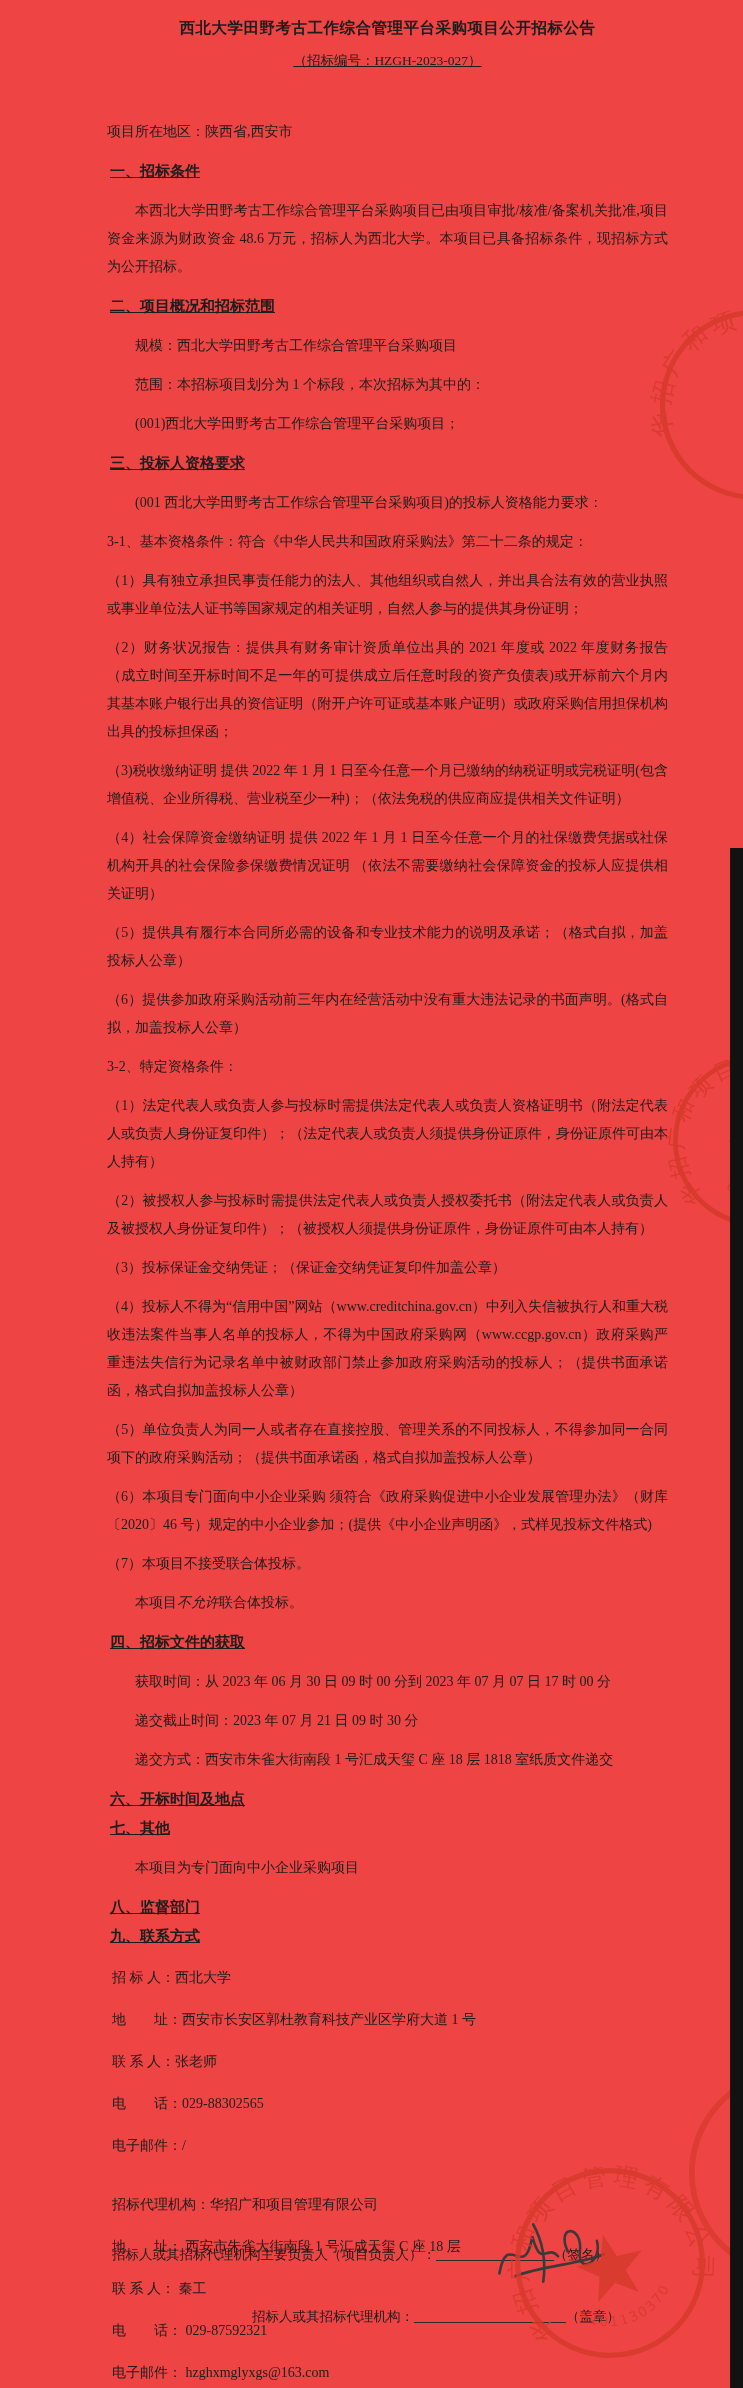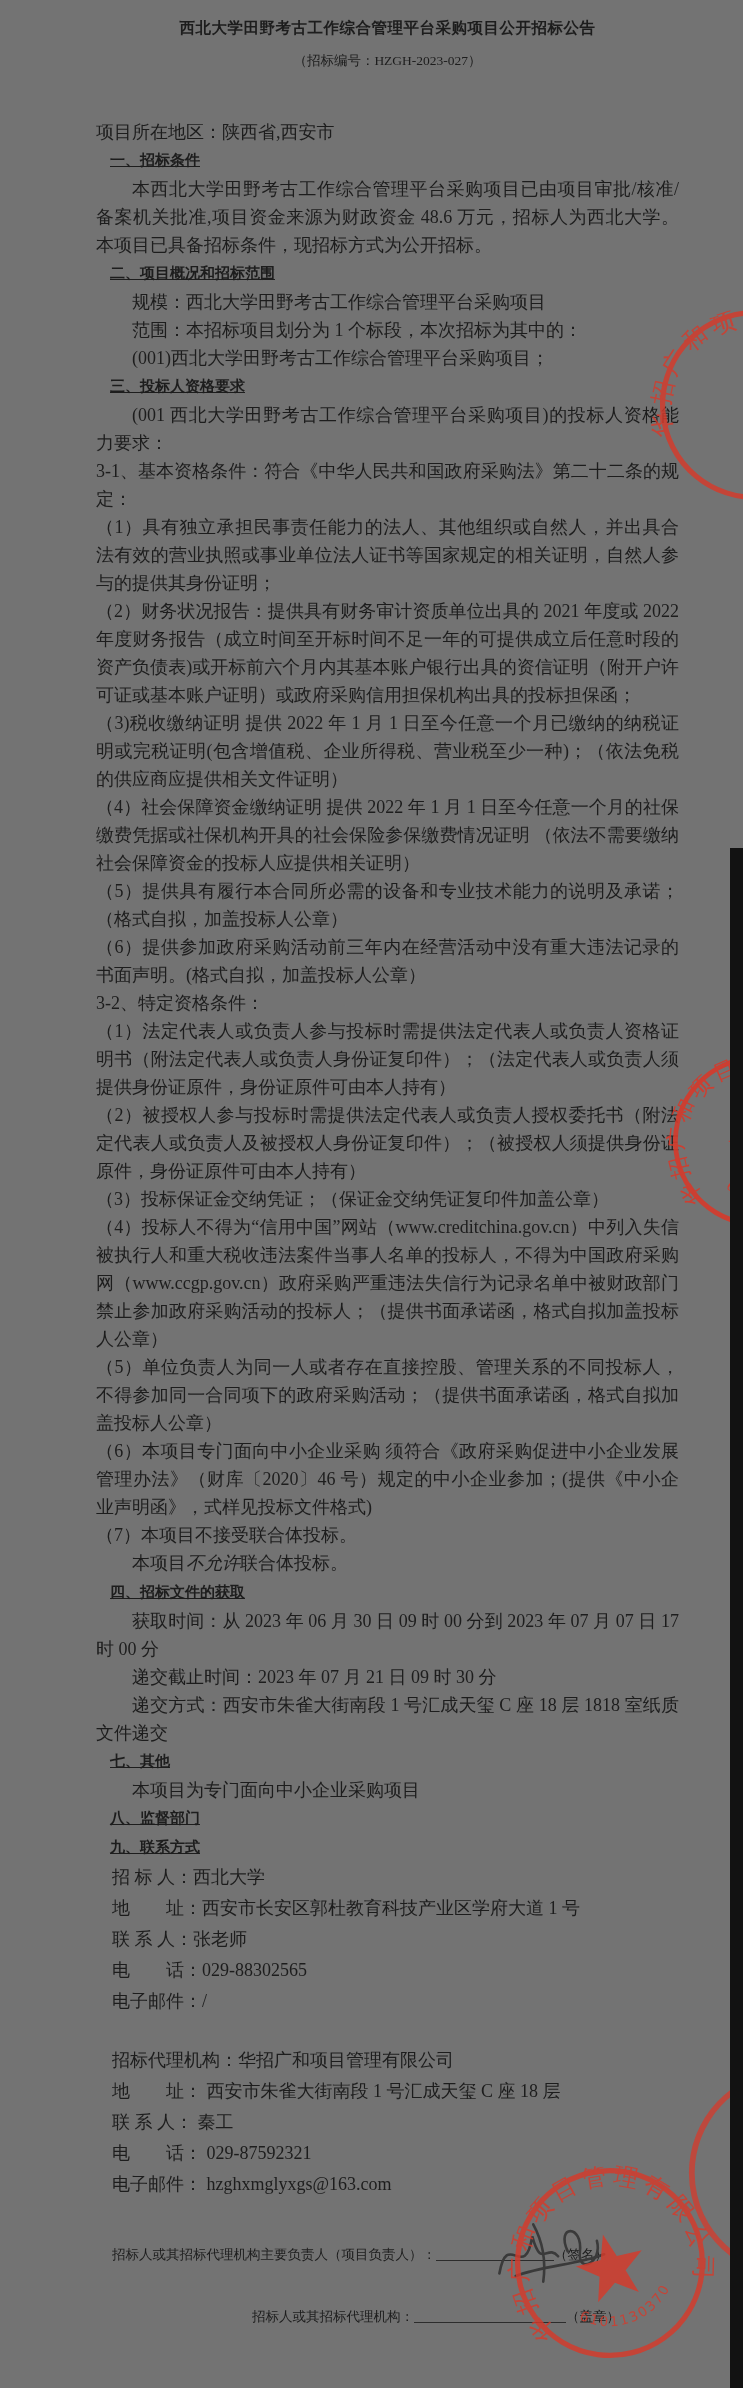--- a/index.html
+++ b/index.html
@@ -1,26 +1,26 @@
 <!DOCTYPE html>
 <html><head>
 <meta charset="utf-8">
 <style>
   html,body{margin:0;padding:0;background:#9a9a9a;}
   .page{
     position:relative;width:743px;height:2388px;margin:0 auto;
-    background:#737373;overflow:hidden;
+    background:#ef4444;overflow:hidden;
     font-family:"Liberation Serif","DejaVu Serif",serif;
     color:#1d1d1d;
   }
   .content{padding:16px 64px 0 96px;}
   .title{font-size:15.5px;font-weight:bold;text-align:center;margin:0;line-height:24px;letter-spacing:.5px;}
-  .subtitle{font-size:13.5px;text-align:center;margin:10px 0 0;line-height:22px;}
+  .subtitle{font-size:13.5px;text-align:center;margin:10px 0 0;line-height:22px;text-decoration:underline;}
   .body-start{margin-top:46px;}
-  p.line{font-size:18px;line-height:28px;margin:0;text-align:justify;}
+  p.line{font-size:14px;line-height:28px;margin:11px;text-align:justify;}
   p.h{font-size:15px;font-weight:bold;margin:0 0 0 14px;line-height:29px;text-align:left;text-decoration:underline;}
   p.ind{text-indent:2em;}
   p.contact{margin-left:16px;white-space:pre-wrap;line-height:31px;text-align:left;}
   p.gap-agency{margin-top:28px;}
   .em-italic{font-style:italic;font-family:Liberation Mono, monospace;}
   .sig-block{position:absolute;left:0;top:2246px;width:743px;font-size:13.5px;}
   .sig-line1{margin:0 0 0 112px;}
   .sig-line2{margin:44px 0 0 252px;}
   .blank{display:inline-block;border-bottom:1.4px solid #2c2c2c;height:14px;vertical-align:-2px;}
   .blank1{width:118px;}
@@ -64,20 +64,21 @@
       <p class="line">（3）投标保证金交纳凭证；（保证金交纳凭证复印件加盖公章）</p>
       <p class="line">（4）投标人不得为“信用中国”网站（www.creditchina.gov.cn）中列入失信被执行人和重大税收违法案件当事人名单的投标人，不得为中国政府采购网（www.ccgp.gov.cn）政府采购严重违法失信行为记录名单中被财政部门禁止参加政府采购活动的投标人；（提供书面承诺函，格式自拟加盖投标人公章）</p>
       <p class="line">（5）单位负责人为同一人或者存在直接控股、管理关系的不同投标人，不得参加同一合同项下的政府采购活动；（提供书面承诺函，格式自拟加盖投标人公章）</p>
       <p class="line">（6）本项目专门面向中小企业采购 须符合《政府采购促进中小企业发展管理办法》（财库〔2020〕46 号）规定的中小企业参加；(提供《中小企业声明函》，式样见投标文件格式)</p>
       <p class="line">（7）本项目不接受联合体投标。</p>
       <p class="line ind"><span>本项目</span><span class="em-italic">不允许</span><span>联合体投标。</span></p>
       <p class="line h">四、招标文件的获取</p>
       <p class="line ind">获取时间：从 2023 年 06 月 30 日 09 时 00 分到 2023 年 07 月 07 日 17 时 00 分</p>
       <p class="line ind">递交截止时间：2023 年 07 月 21 日 09 时 30 分</p>
       <p class="line ind">递交方式：西安市朱雀大街南段 1 号汇成天玺 C 座 18 层 1818 室纸质文件递交</p>
+      <p class="line h">六、开标时间及地点</p>
       <p class="line h">七、其他</p>
       <p class="line ind">本项目为专门面向中小企业采购项目</p>
       <p class="line h">八、监督部门</p>
       <p class="line h">九、联系方式</p>
       <p class="line contact">招 标 人：西北大学</p>
       <p class="line contact">地　　址：西安市长安区郭杜教育科技产业区学府大道 1 号</p>
       <p class="line contact">联 系 人：张老师</p>
       <p class="line contact">电　　话：029-88302565</p>
       <p class="line contact">电子邮件：/</p>
       <p class="line contact gap-agency">招标代理机构：华招广和项目管理有限公司</p>

